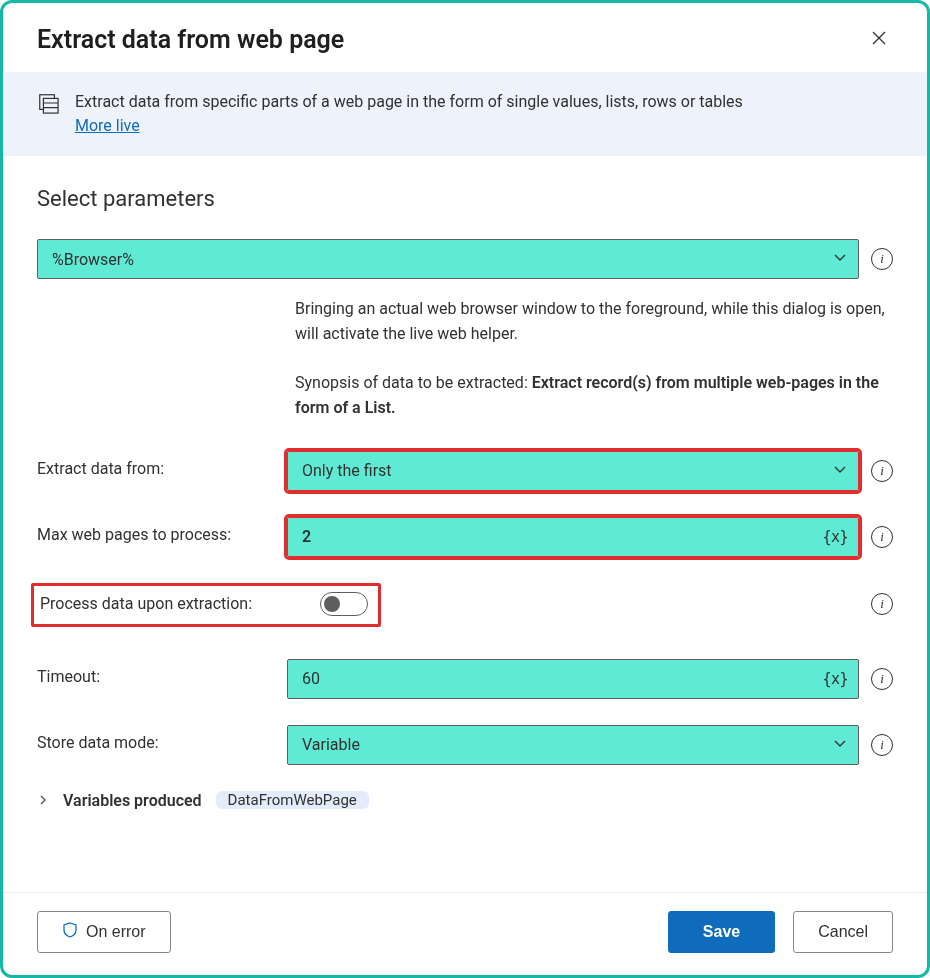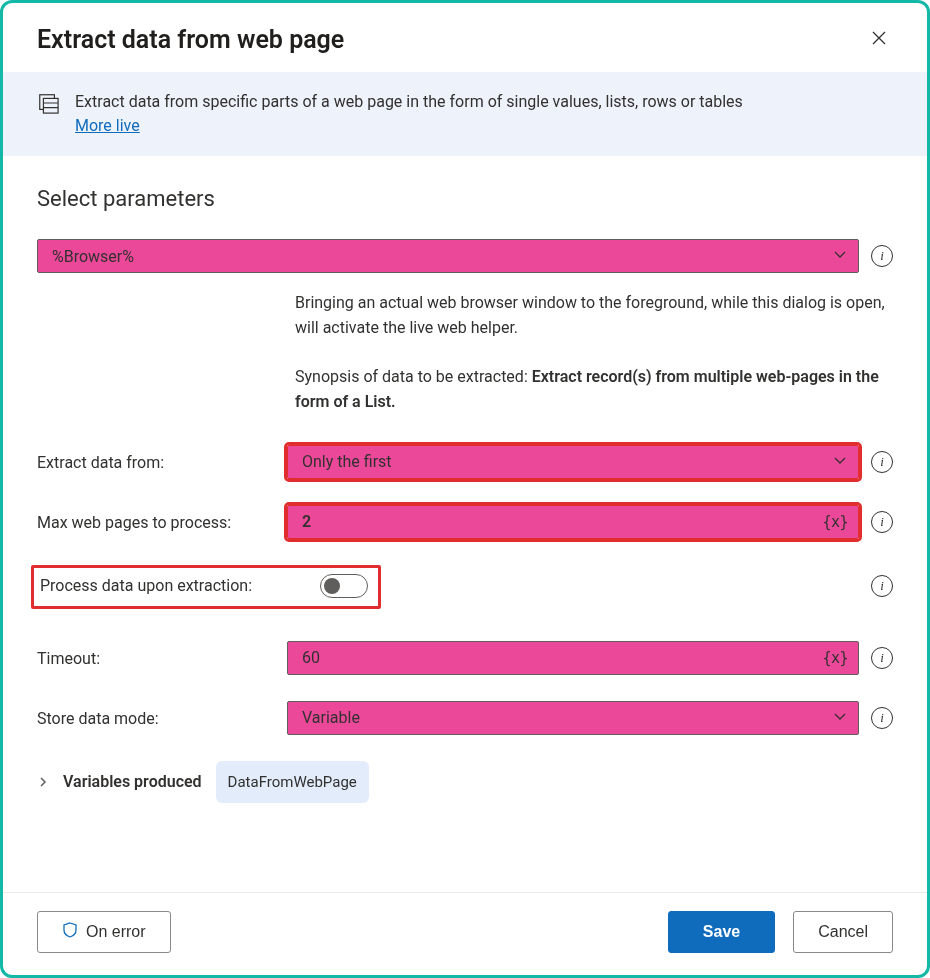--- a/index.html
+++ b/index.html
@@ -76,23 +76,23 @@
     margin-bottom:30px;
     font-size:16px;
     line-height:1.55;
     color:#323130;
     max-width:610px;
   }
   .help-after .strong { font-weight:600; }
   
   .select, .text-input, .var-input {
     width:100%;
-    height:34px;
+    height:40px;
     border:1px solid #605e5c;
-    background:#ec4899;
+    background:#5eead4;
     padding:0 40px 0 14px;
     font-size:16px;
     color:#323130;
     display:flex; align-items:center;
     position:relative;
     border-radius:2px;
   }
   .select .chev, .var-input .var-token {
     position:absolute; right:10px; top:50%; transform:translateY(-50%);
   }
@@ -141,21 +141,21 @@
   .vars-row {
     display:flex; align-items:center; gap:14px;
     margin-top:6px; font-size:16px;
   }
   .vars-row .chev-r { display:flex; align-items:center; color:#605e5c;}
   .vars-row .chev-r svg{width:12px;height:12px;}
   .vars-label { font-weight:600; }
   .badge {
     background:#e3ecfb;
     color:#323130;
-    padding:12px 12px;
+    padding:0 12px;
     border-radius:6px;
     font-size:15px;
   }
   
   .footer {
     border-top:1px solid #edebe9;
     padding:18px 34px 22px 34px;
     display:flex; align-items:center; justify-content:space-between;
   }
   .btn {

